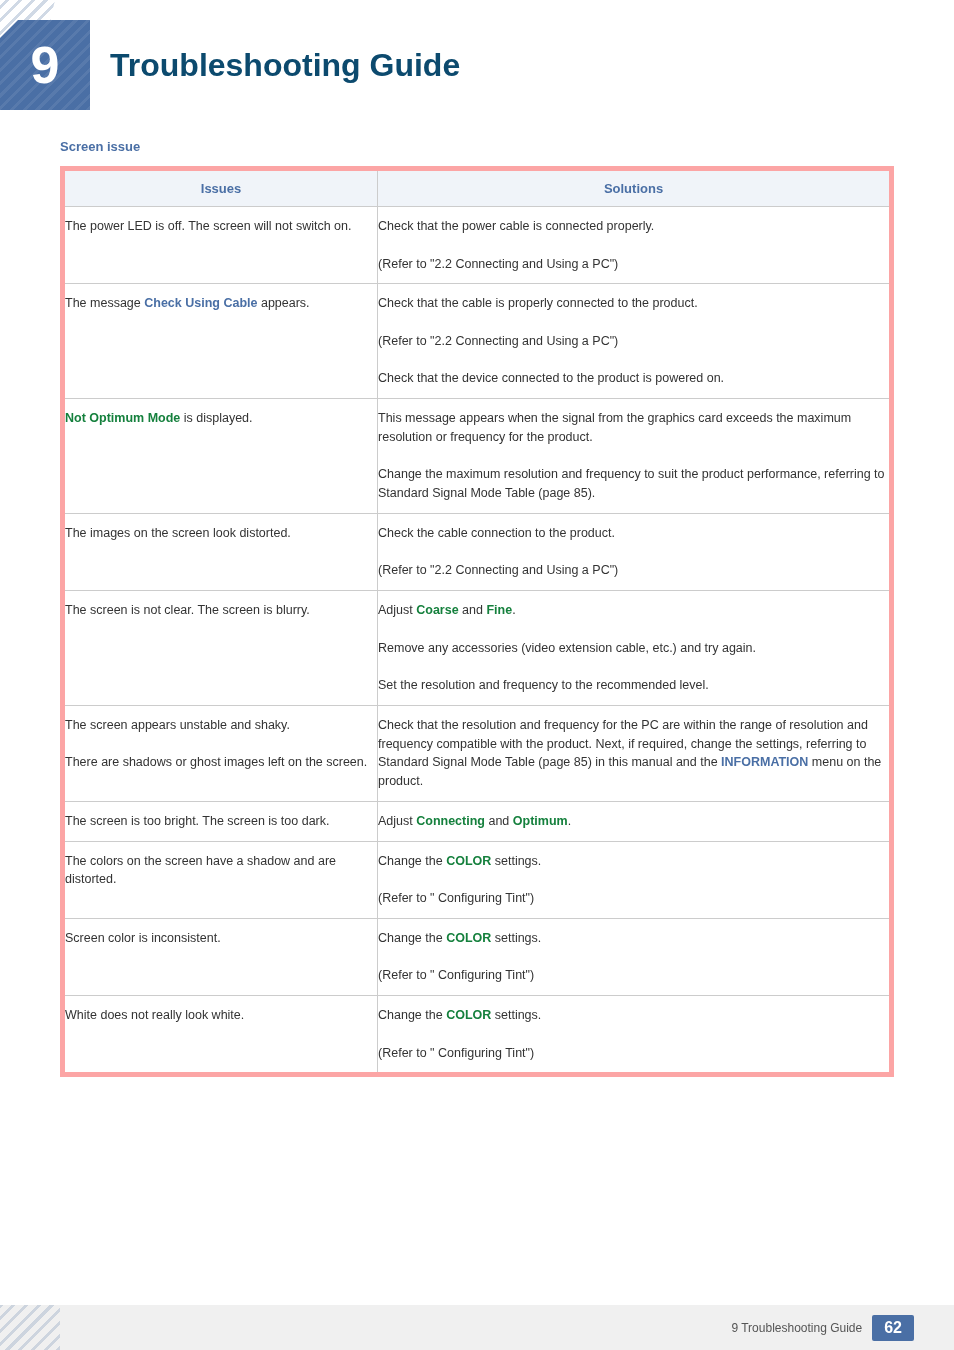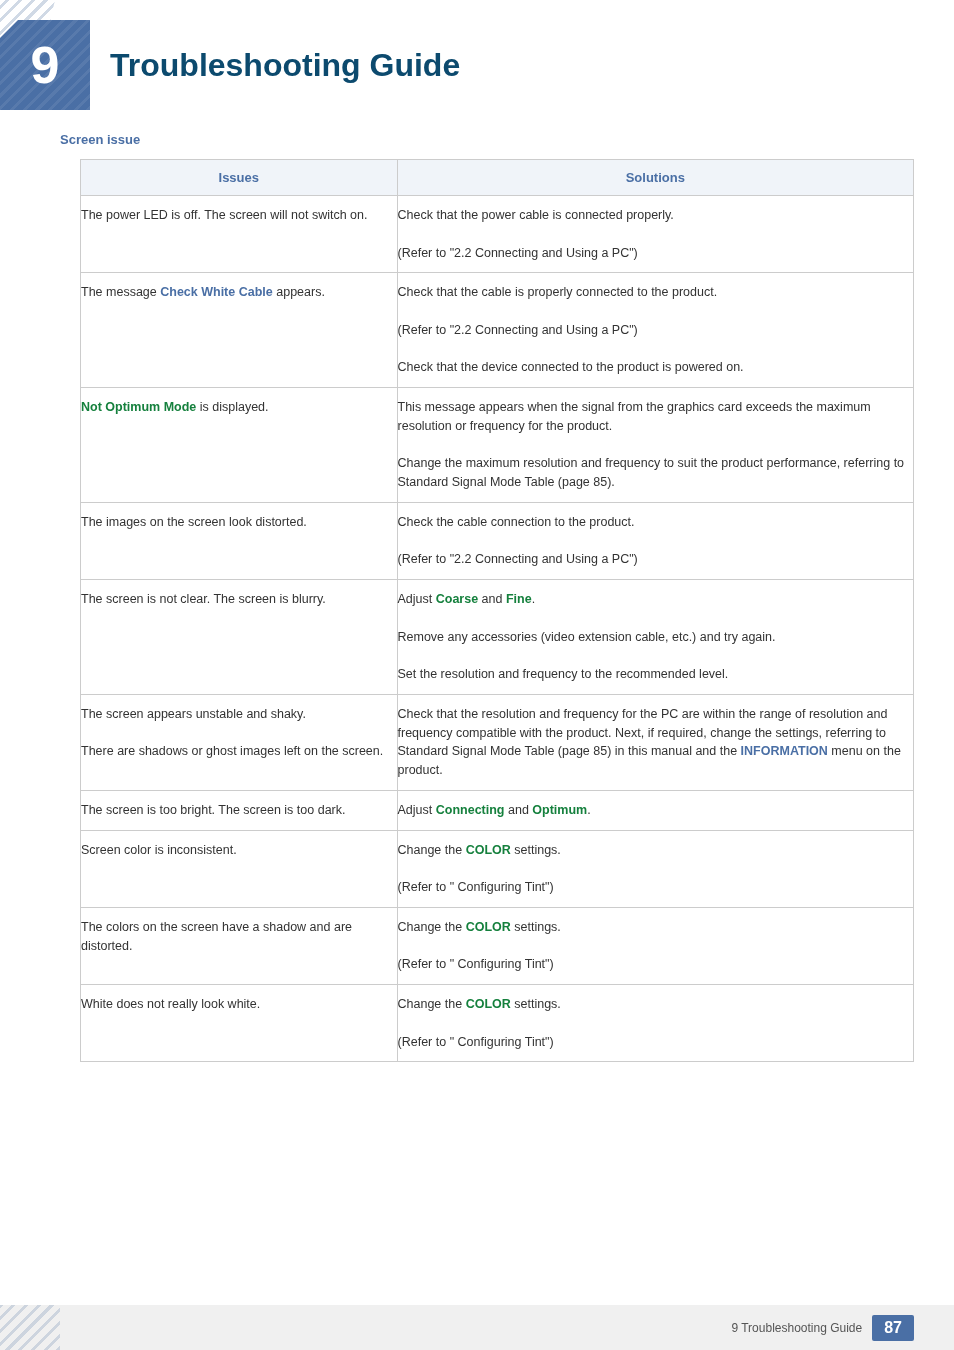--- a/index.html
+++ b/index.html
@@ -86,29 +86,29 @@
         transparent 9px
       );
       clip-path: polygon(0 0, 100% 0, 60% 100%, 0 100%);
     }
 
     
     .section-title {
       color: #4a6fa5;
       font-weight: bold;
       font-size: 13px;
-      margin: 12px 60px 12px 60px;
+      margin: 19px 60px 12px 60px;
     }
 
     
     .issues-table {
-      margin: 0 60px 30px 80px;
+      margin: 0 60px 30px 60px;
       border-collapse: collapse;
       width: calc(100% - 120px);
-      border: 1px solid #fca5a5;
+      border: 5px solid #fca5a5;
     }
 
     .issues-table th {
       background: #f0f4f9;
       color: #4a6fa5;
       font-weight: bold;
       padding: 10px 15px;
       text-align: center;
       border: 1px solid #cccccc;
       font-size: 13px;
@@ -208,21 +208,21 @@
 
     <tr>
       <td>The power LED is off. The screen will not switch on.</td>
       <td>
         Check that the power cable is connected properly.<br><br>
         (Refer to "2.2 Connecting and Using a PC")
       </td>
     </tr>
 
     <tr>
-      <td>The message <strong class="highlight-blue">Check White Cable</strong> appears.</td>
+      <td>The message <strong class="highlight-blue">Check Using Cable</strong> appears.</td>
       <td>
         Check that the cable is properly connected to the product.<br><br>
         (Refer to "2.2 Connecting and Using a PC")<br><br>
         Check that the device connected to the product is powered on.
       </td>
     </tr>
 
     <tr>
       <td><strong class="highlight-orange">Not Optimum Mode</strong> is displayed.</td>
       <td>
@@ -259,42 +259,42 @@
     </tr>
 
     <tr>
       <td>The screen is too bright. The screen is too dark.</td>
       <td>
         Adjust <strong class="highlight-orange">Connecting</strong> and <strong class="highlight-orange">Optimum</strong>.
       </td>
     </tr>
 
     <tr>
-      <td>Screen color is inconsistent.</td>
+      <td>The colors on the screen have a shadow and are distorted.</td>
       <td>
         Change the <strong class="highlight-orange">COLOR</strong> settings.<br><br>
         (Refer to " Configuring Tint")
       </td>
     </tr>
 
     <tr>
-      <td>The colors on the screen have a shadow and are distorted.</td>
+      <td>Screen color is inconsistent.</td>
       <td>
         Change the <strong class="highlight-orange">COLOR</strong> settings.<br><br>
         (Refer to " Configuring Tint")
       </td>
     </tr>
 
     <tr>
       <td>White does not really look white.</td>
       <td>
         Change the <strong class="highlight-orange">COLOR</strong> settings.<br><br>
         (Refer to " Configuring Tint")
       </td>
     </tr>
   </tbody>
 </table>
 
 <div class="footer">
   <div class="footer-stripe"></div>
   <span class="footer-text">9 Troubleshooting Guide</span>
-  <span class="footer-page">87</span>
+  <span class="footer-page">62</span>
 </div>
 
 </body></html>

